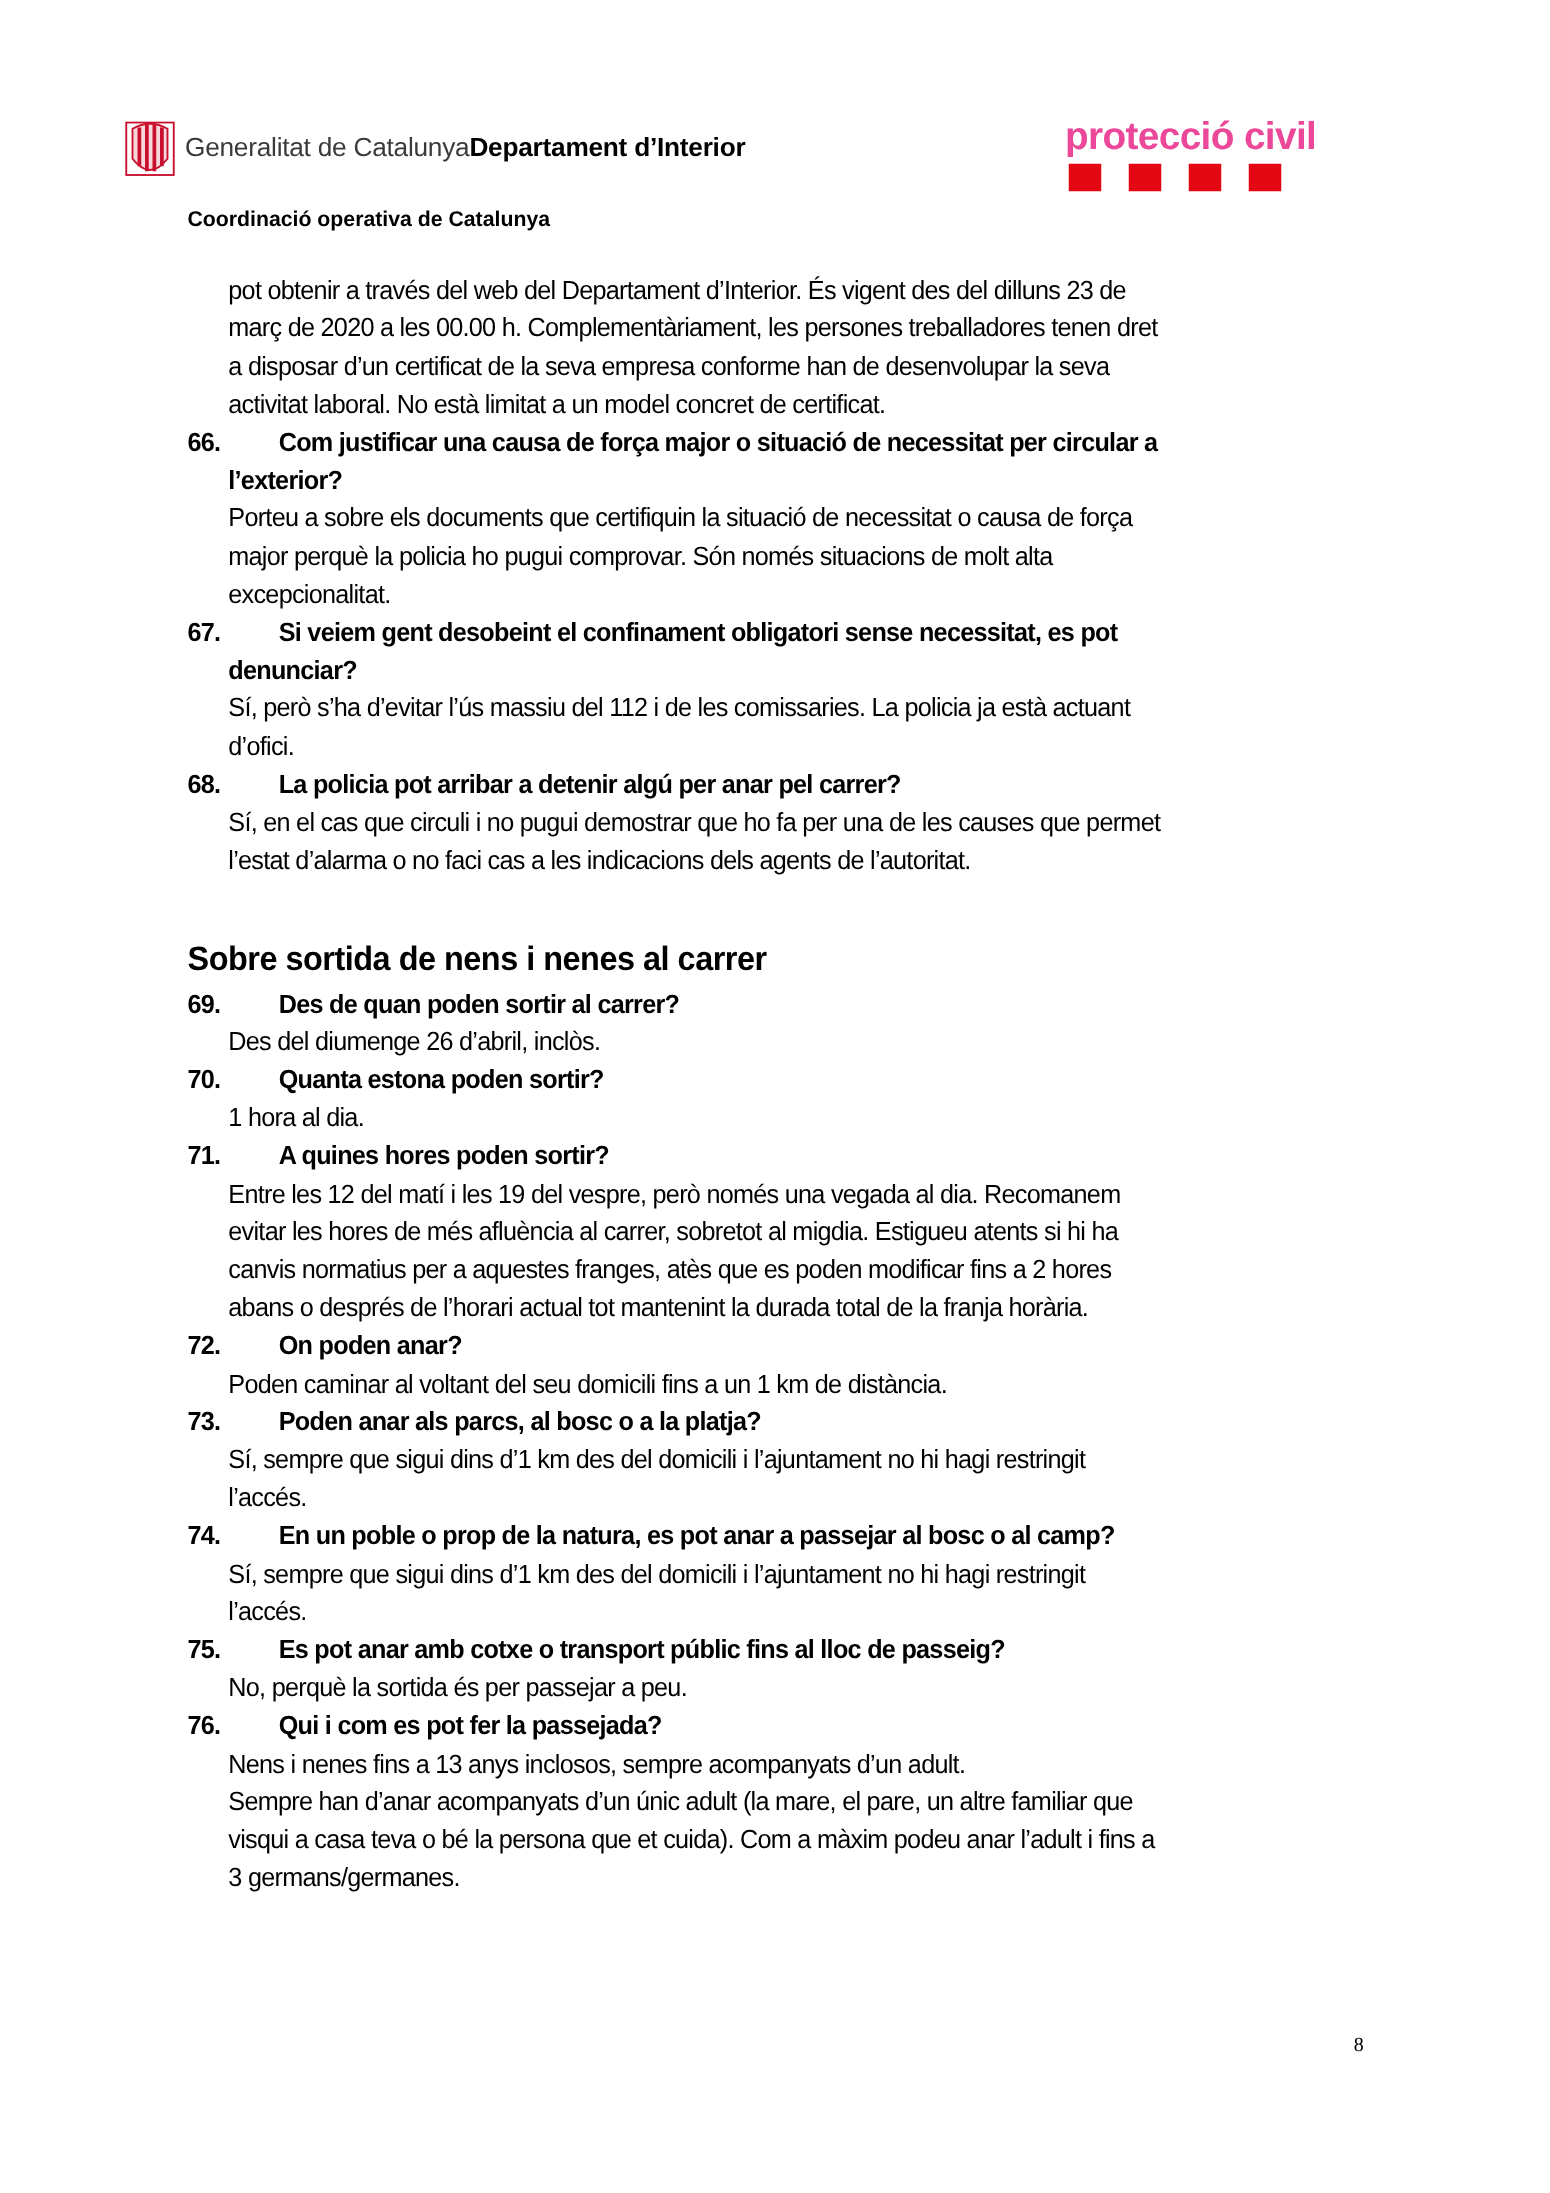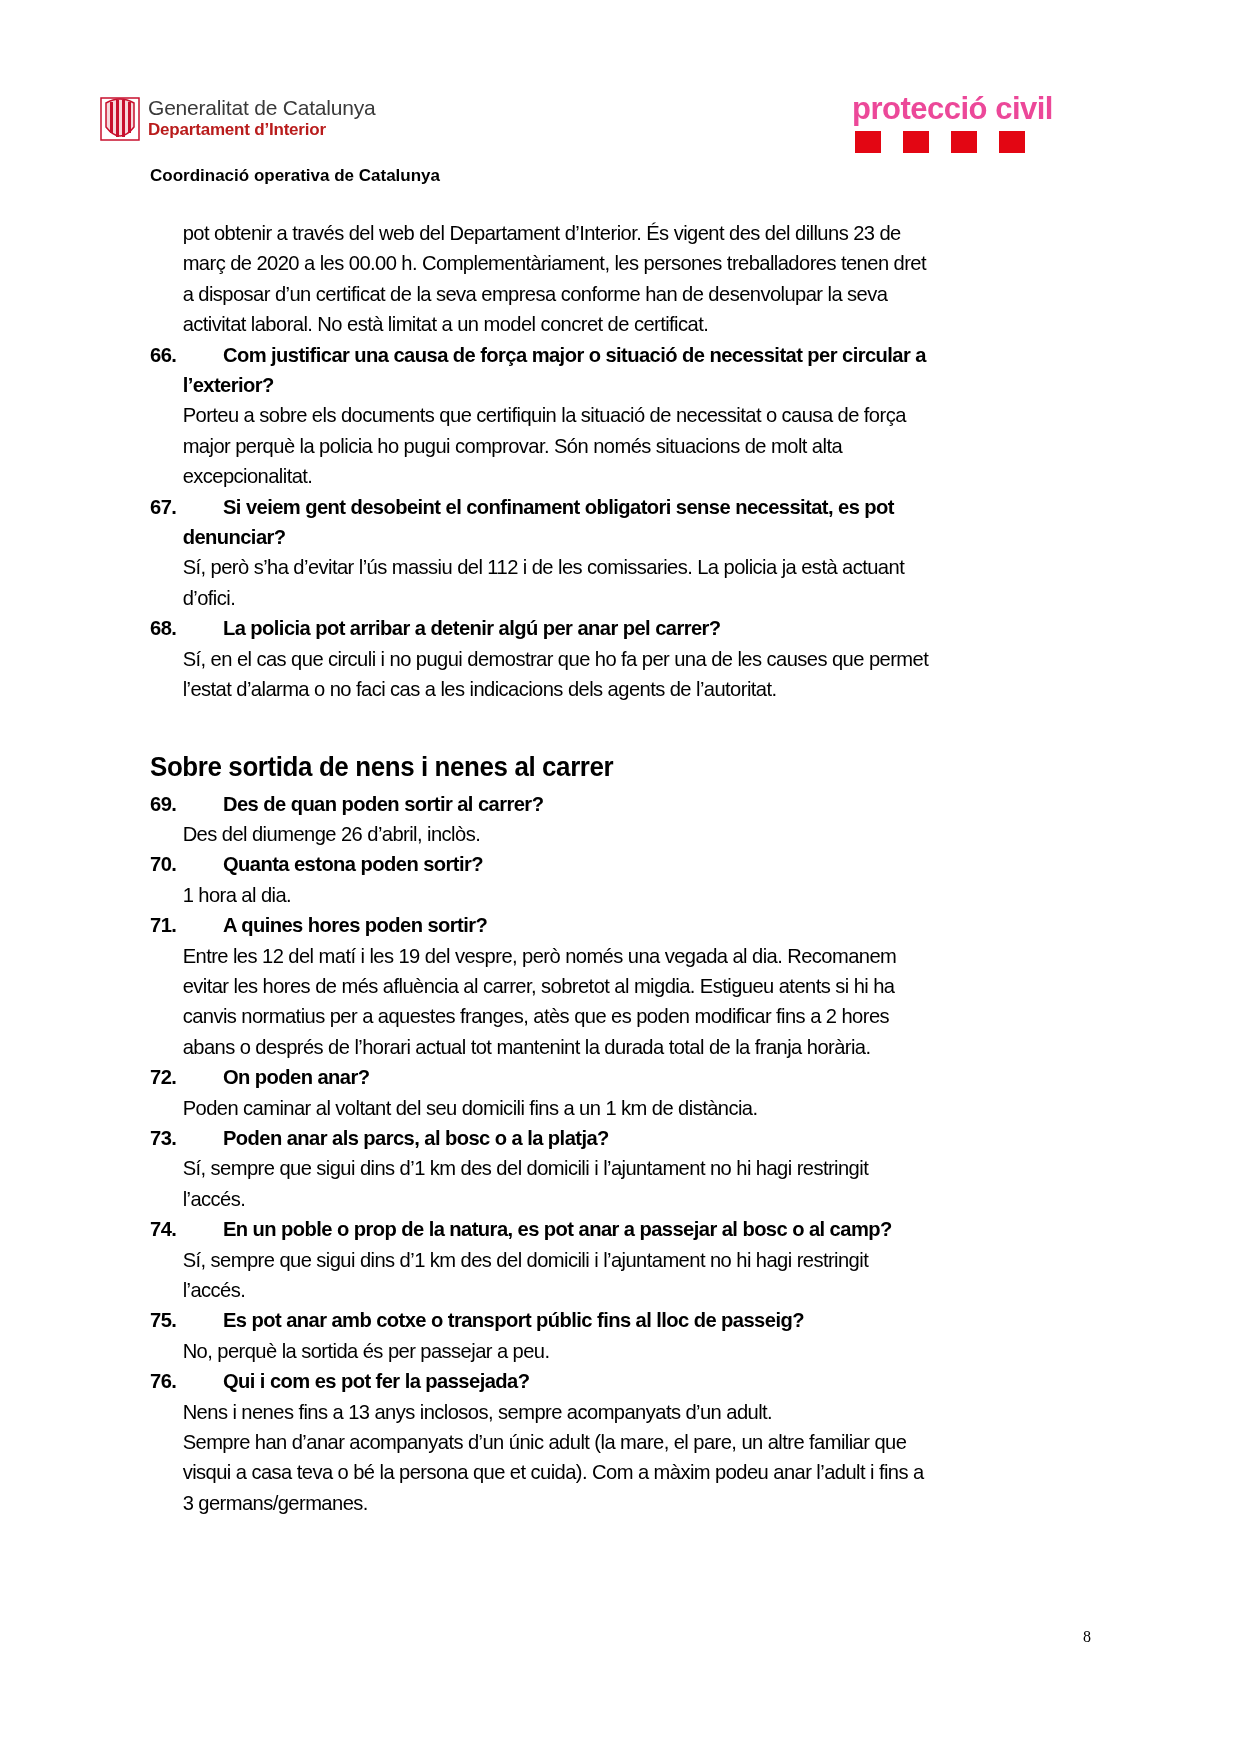--- a/index.html
+++ b/index.html
@@ -1,23 +1,23 @@
 <!DOCTYPE html>
 <html><head>
 <meta charset="utf-8">
 <style>
   html, body { margin: 0; padding: 0; background: #ffffff; }
   body { width: 1240px; height: 1754px; position: relative; overflow: hidden; color: #000; font-family: "Liberation Sans", sans-serif; }
 
   .header { position: absolute; left: 0; top: 0; width: 1240px; height: 200px; }
   .gencat-logo { position: absolute; left: 100px; top: 97px; display: flex; align-items: center; }
   .gencat-mark { width: 40px; height: 44px; position: relative; margin-right: 8px; }
-  .gencat-text { display: flex; flex-direction: column; line-height: 22px; }
+  .gencat-text { display: flex; line-height: 22px; }
   .gencat-line1 { font-size: 21px; color: #3a3a3a; letter-spacing: -0.2px; }
-  .gencat-line2 { font-size: 17px; font-weight: bold; color: #b91c1c; letter-spacing: -0.2px; }
+  .gencat-line2 { font-size: 21px; font-weight: bold; color: #000000; letter-spacing: -0.2px; }
 
   .pc-logo { position: absolute; left: 852px; top: 93px; }
   .pc-title { font-size: 31px; font-weight: bold; color: #ec4899; letter-spacing: -0.5px; line-height: 32px; }
   .pc-squares { display: flex; margin-top: 6px; margin-left: 3px; }
   .pc-square { width: 26px; height: 22px; background: #e30613; margin-right: 22px; }
 
   .subheading { position: absolute; left: 150px; top: 166px; font-size: 17px; font-weight: bold; }
 
   .content { position: absolute; left: 150px; top: 218px; width: 950px; font-family: "Liberation Sans", sans-serif; font-size: 21px; line-height: 30.4px; letter-spacing: -0.6px; transform: scaleX(0.96); transform-origin: left top; }
   .para { margin-left: 34px; }

